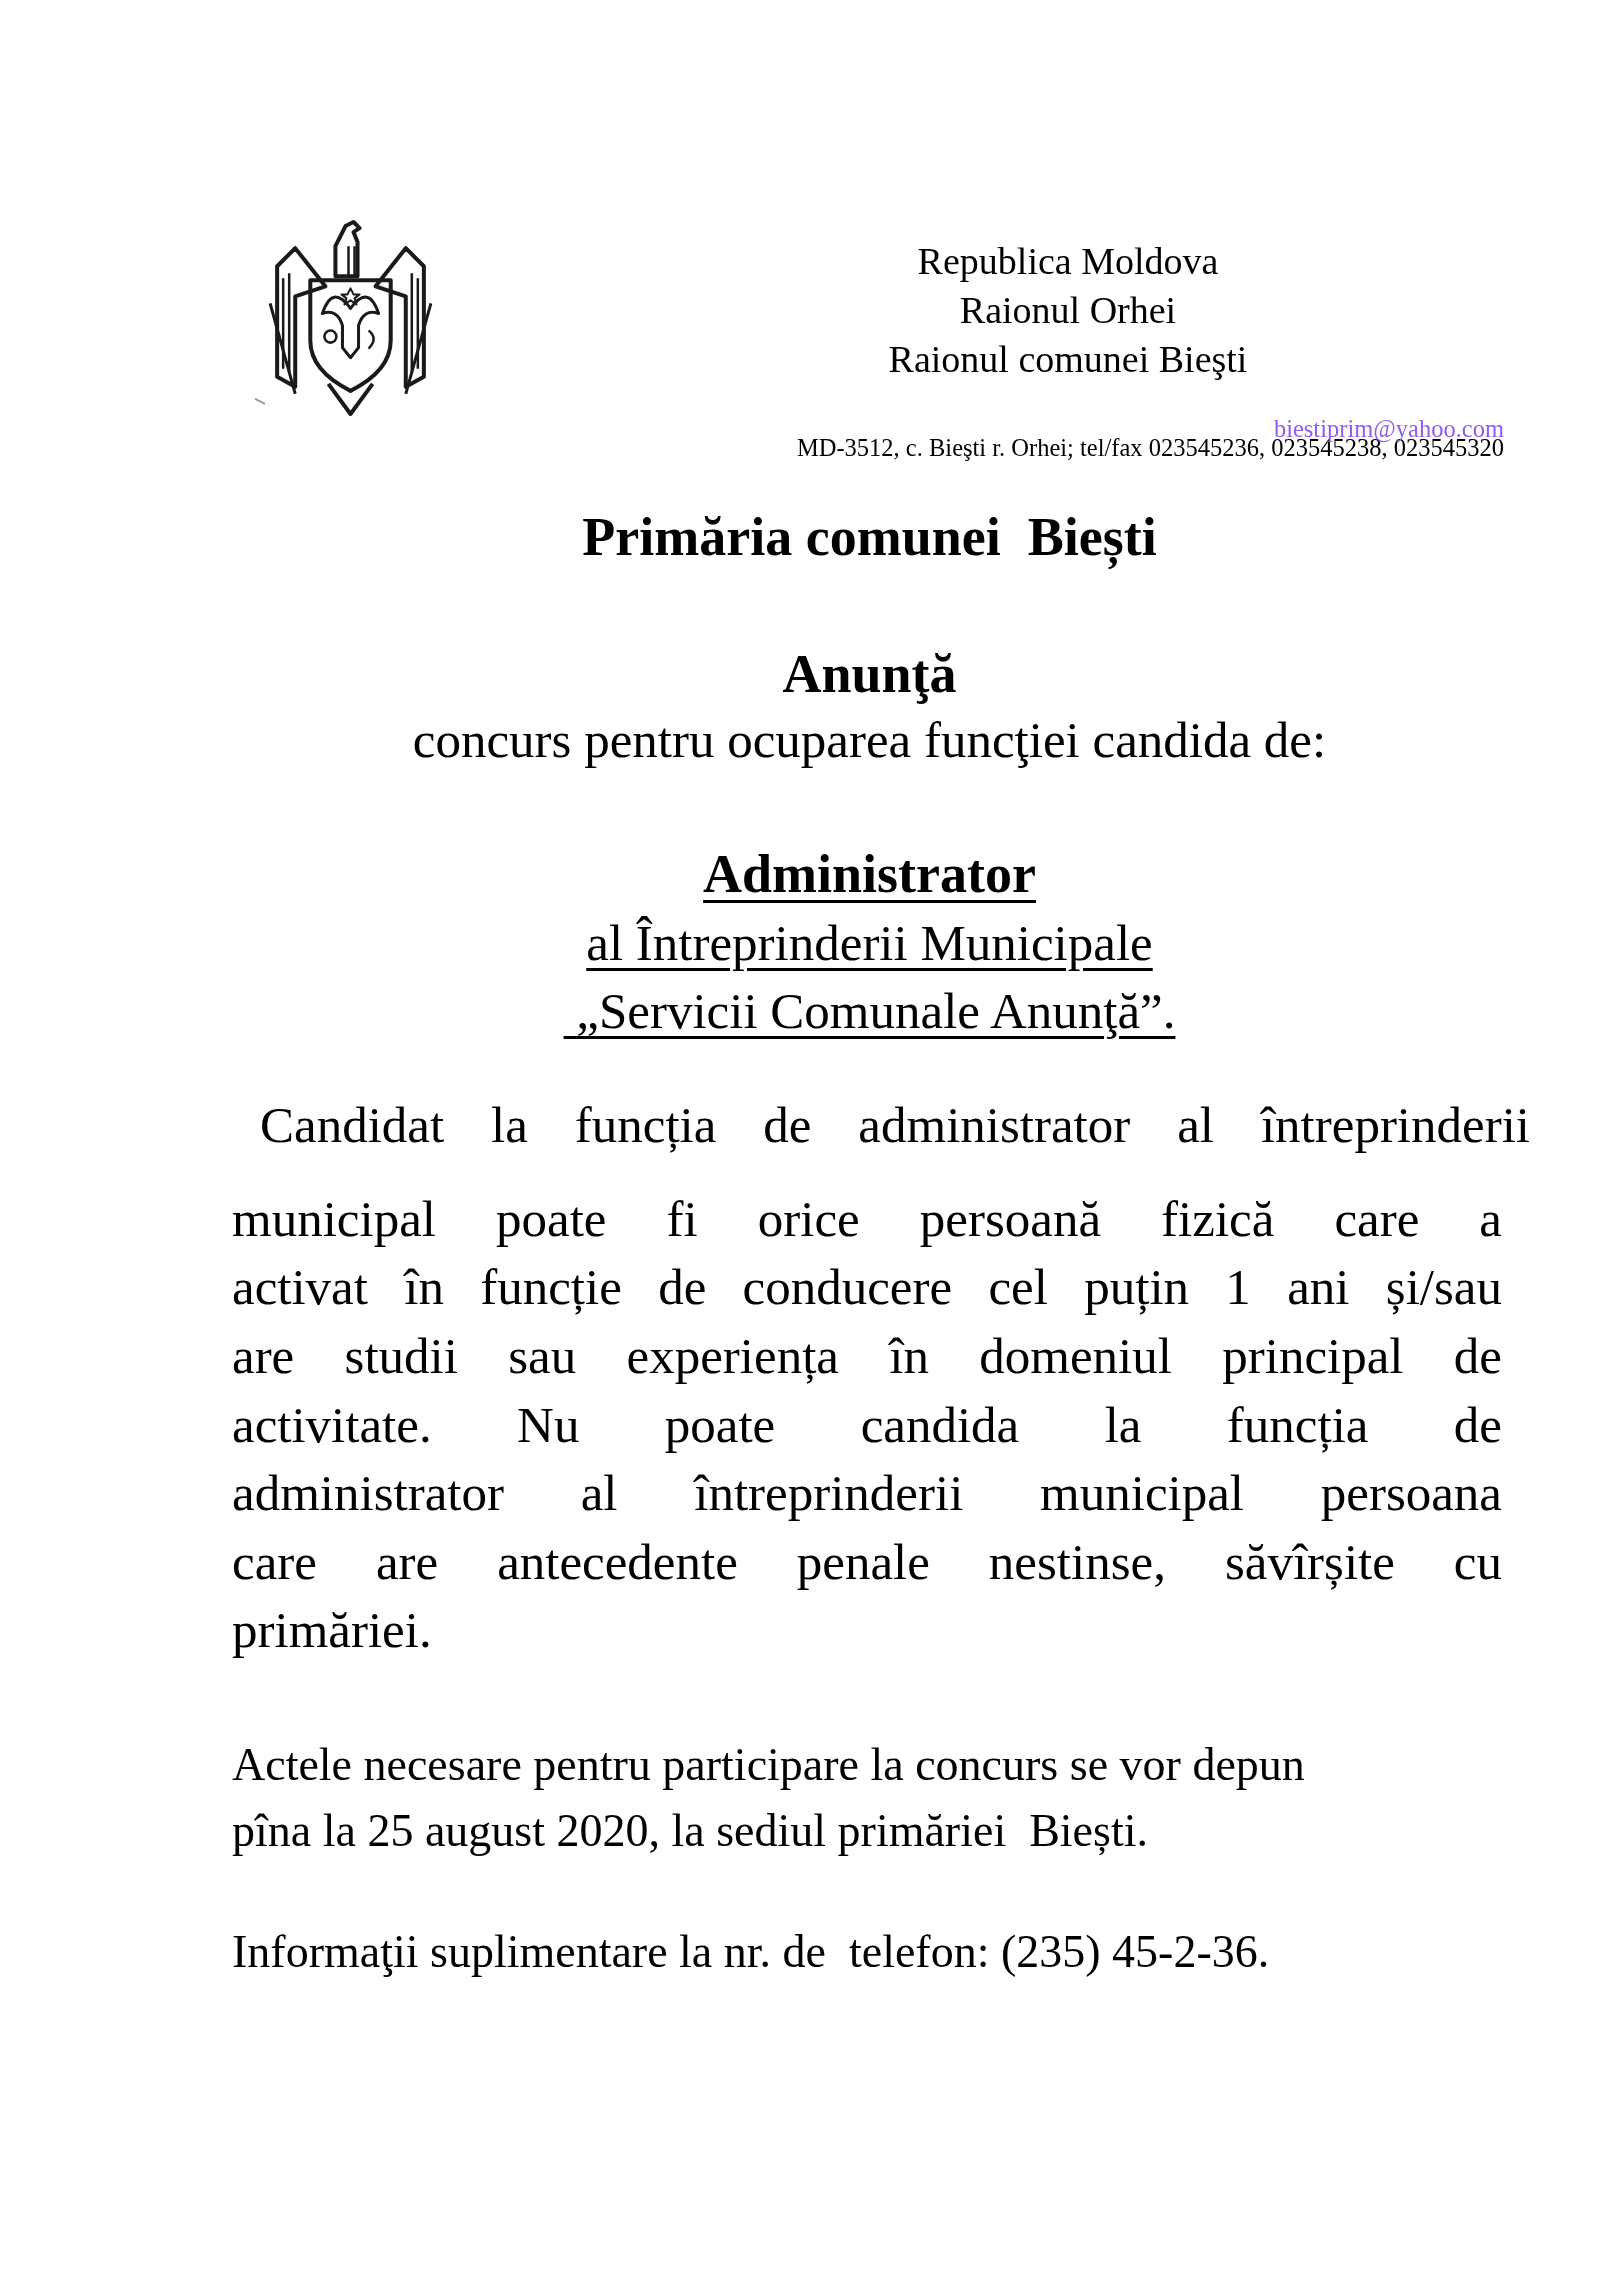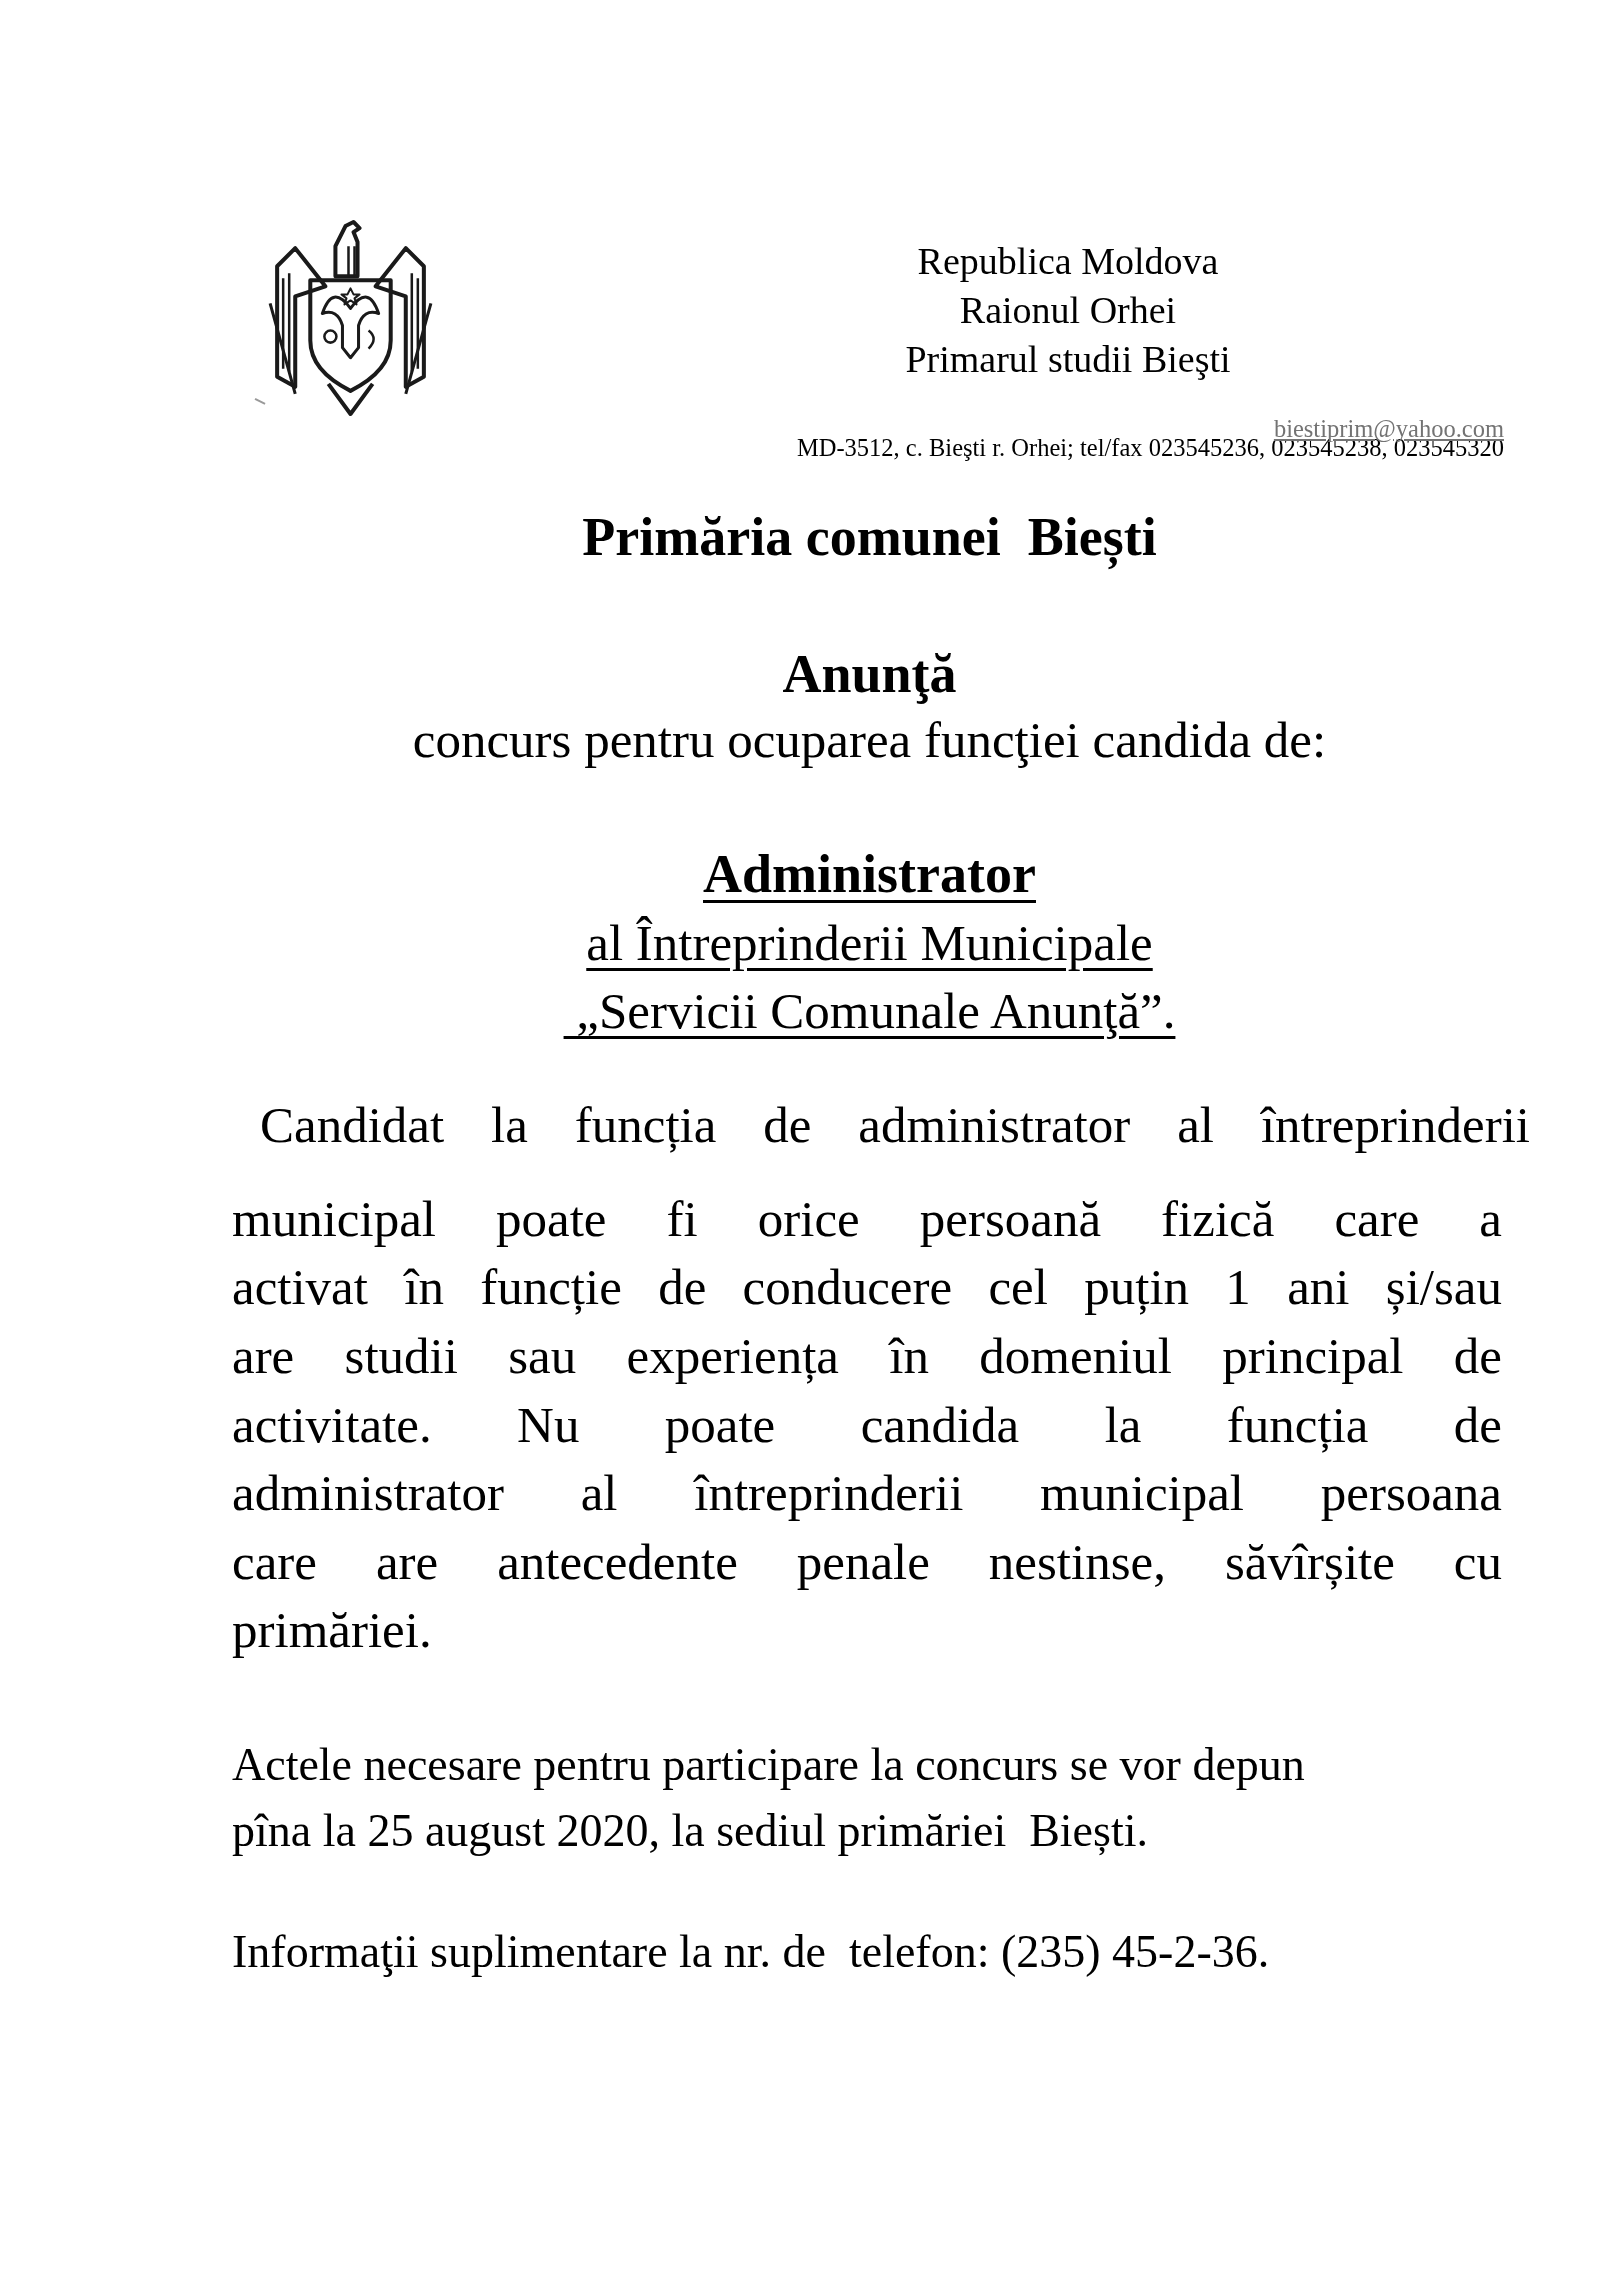--- a/index.html
+++ b/index.html
@@ -1,21 +1,21 @@
 <!DOCTYPE html>
 <html><head>
 <meta charset="utf-8">
 <style>
   html, body { margin: 0; padding: 0; background: #ffffff; }
   body { width: 1621px; height: 2293px; position: relative; overflow: hidden;
          font-family: "Liberation Serif", "DejaVu Serif", serif; color: #000; }
   #coat { position: absolute; left: 250px; top: 218px; width: 201px; height: 201px; }
   .hdr { position: absolute; left: 627px; width: 882px; text-align: center; font-size: 38px; line-height: 1; }
   .addr { position: absolute; right: 117px; font-size: 24.5px; line-height: 1; white-space: nowrap; }
-  .email { position: absolute; right: 117px; font-size: 24.5px; line-height: 1; color: #737373; text-decoration: underline; white-space: nowrap; text-align: center; }
+  .email { position: absolute; right: 117px; font-size: 24.5px; line-height: 1; color: #8b5cf6; white-space: nowrap; text-align: center; }
   .center { position: absolute; left: 0; width: 1621px; text-align: center; line-height: 1; }
   .center span { display: inline-block; }
   .t-bold { font-weight: bold; }
   .u { text-decoration: underline; text-decoration-thickness: 2.9px; text-underline-offset: 7.8px; }
   .just { position: absolute; left: 232px; width: 1270px; font-size: 51px; line-height: 1;
           text-align: justify; text-align-last: justify; white-space: normal; }
   .left { position: absolute; left: 232px; font-size: 46px; line-height: 1; white-space: nowrap; }
 </style>
 </head>
 <body>
@@ -41,21 +41,21 @@
 
     <path d="M78 165 l22 30 l22 -30"></path>
 
     <path d="M20 85 l25 90 M180 85 l-25 90" stroke-width="3"></path>
   </g>
   <path d="M5 180 l10 5" stroke="#999" stroke-width="2"></path>
 </svg>
 
 <div class="hdr" style="top:242px;">Republica Moldova</div>
 <div class="hdr" style="top:291px;">Raionul Orhei</div>
-<div class="hdr" style="top:340px;">Primarul studii Bieşti</div>
+<div class="hdr" style="top:340px;">Raionul comunei Bieşti</div>
 <div class="addr" style="top:388px;margin-top:48px;">MD-3512, c. Bieşti r. Orhei; tel/fax 023545236, 023545238, 023545320</div>
 <a class="email" style="top:417px;">biestiprim@yahoo.com</a>
 
 <div class="center t-bold" style="top:510px; font-size:54px; left:59px;">
   <span style="white-space:pre;">Primăria comunei  Biești</span>
 </div>
 <div class="center t-bold" style="top:647px; font-size:54px; left:59px;">
   <span>Anunţă</span>
 </div>
 <div class="center" style="top:715px; font-size:51px; left:59px;">

